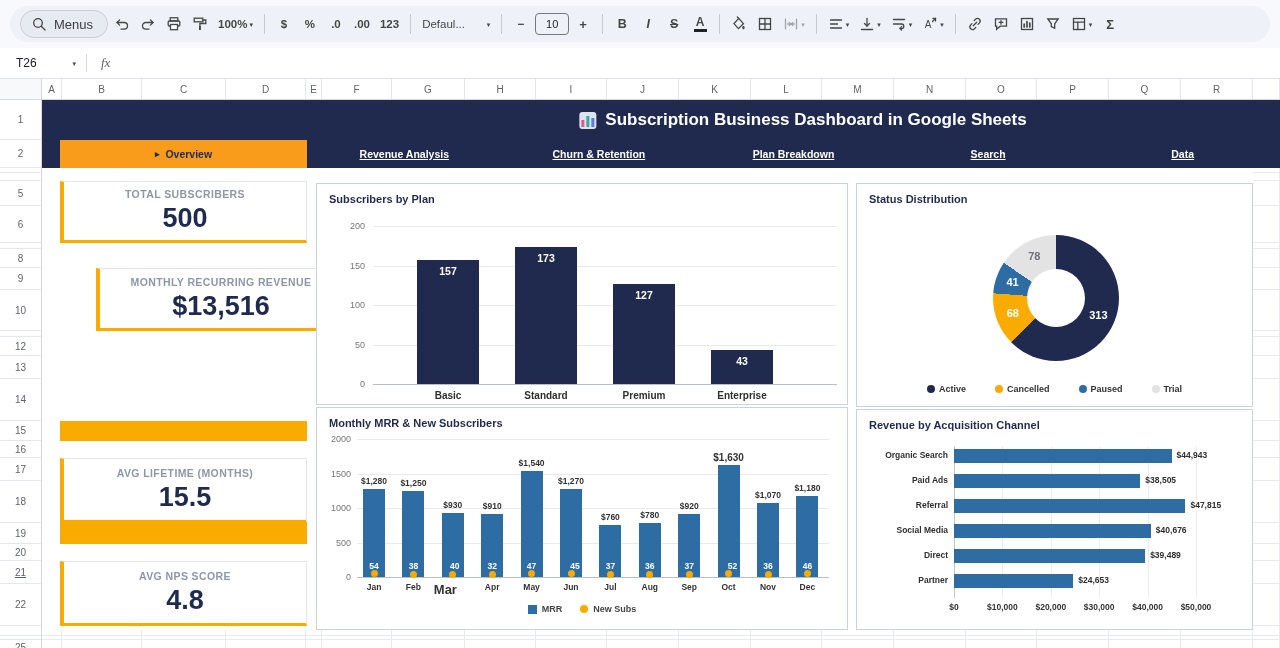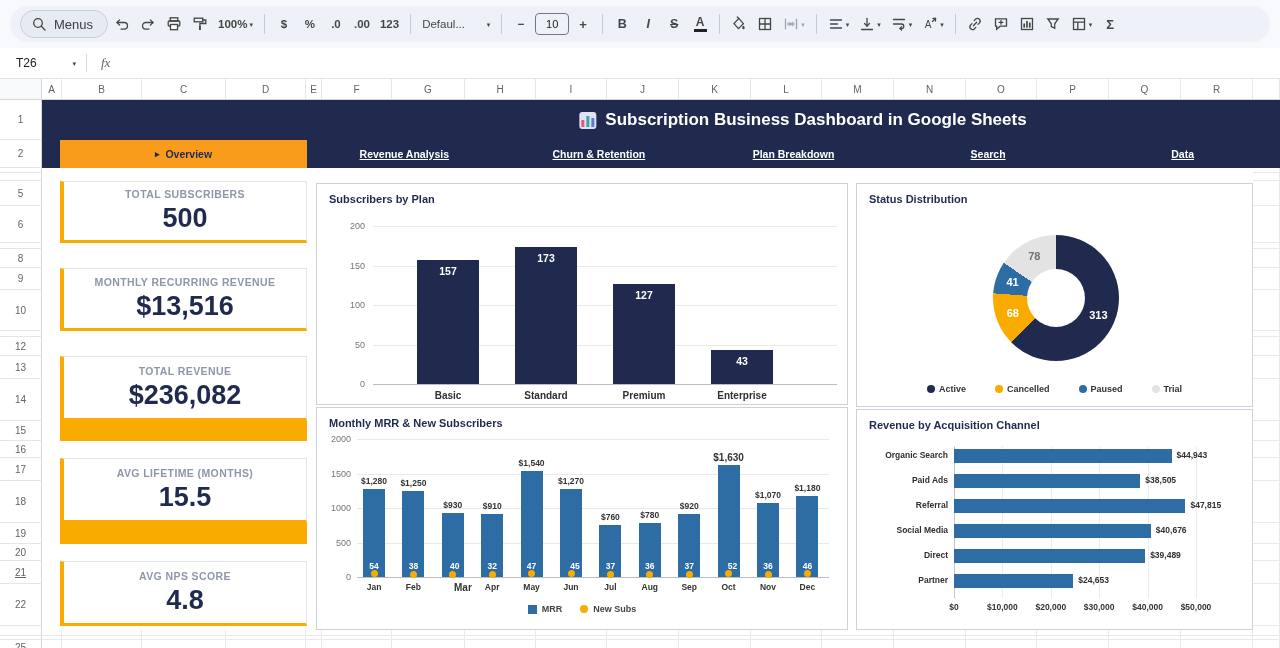--- a/index.html
+++ b/index.html
@@ -373,27 +373,23 @@
         <div style="flex: 1 1 0%; text-align: center; color: rgb(255, 255, 255); font-size: 10.5px; font-weight: bold; text-decoration: underline; cursor: pointer;">Revenue Analysis</div>
         <div style="flex: 1 1 0%; text-align: center; color: rgb(255, 255, 255); font-size: 10.5px; font-weight: bold; text-decoration: underline; cursor: pointer;">Churn &amp; Retention</div>
         <div style="flex: 1 1 0%; text-align: center; color: rgb(255, 255, 255); font-size: 10.5px; font-weight: bold; text-decoration: underline; cursor: pointer;">Plan Breakdown</div>
         <div style="flex: 1 1 0%; text-align: center; color: rgb(255, 255, 255); font-size: 10.5px; font-weight: bold; text-decoration: underline; cursor: pointer;">Search</div>
         <div style="flex: 1 1 0%; text-align: center; color: rgb(255, 255, 255); font-size: 10.5px; font-weight: bold; text-decoration: underline; cursor: pointer;">Data</div>
       </div>
       <div class="kpi-card" style="top: 81px; height: 62px; border-width: 1px 1px 3px 4px; border-style: solid; border-color: rgb(226, 229, 234) rgb(226, 229, 234) rgb(249, 171, 0) rgb(249, 171, 0); border-image: initial;">
         <div class="kpi-label">TOTAL SUBSCRIBERS</div>
         <div class="kpi-value" style="color: rgb(31, 42, 78);">500</div>
       </div>
-      <div class="kpi-card" style="top: 168px; height: 63px; border-width: 1px 1px 3px 4px; border-style: solid; border-color: rgb(226, 229, 234) rgb(226, 229, 234) rgb(249, 171, 0) rgb(249, 171, 0); border-image: initial;">
+      <div class="kpi-card" style="top: 168px; height: 63px; border-width: 1px 1px 3px 4px; border-style: solid; border-color: rgb(226, 229, 234) rgb(226, 229, 234) rgb(249, 171, 0) rgb(249, 171, 0); border-image: initial; margin-left: 36px;">
         <div class="kpi-label">MONTHLY RECURRING REVENUE</div>
         <div class="kpi-value" style="color: rgb(31, 42, 78);">$13,516</div>
-      </div>
-      <div class="kpi-card" style="top: 256px; height: 65px; border-width: 1px 1px 3px 4px; border-style: solid; border-color: rgb(226, 229, 234) rgb(226, 229, 234) rgb(249, 171, 0) rgb(249, 171, 0); border-image: initial;">
-        <div class="kpi-label">TOTAL REVENUE</div>
-        <div class="kpi-value" style="color: rgb(31, 42, 78);">$236,082</div>
       </div>
       <div class="kpi-card" style="top: 358px; height: 65px; border-width: 1px 1px 3px 4px; border-style: solid; border-color: rgb(226, 229, 234) rgb(226, 229, 234) rgb(249, 171, 0) rgb(249, 171, 0); border-image: initial;">
         <div class="kpi-label">AVG LIFETIME (MONTHS)</div>
         <div class="kpi-value" style="color: rgb(31, 42, 78);">15.5</div>
       </div>
       <div class="kpi-card" style="top: 461px; height: 65px; border-width: 1px 1px 3px 4px; border-style: solid; border-color: rgb(226, 229, 234) rgb(226, 229, 234) rgb(249, 171, 0) rgb(249, 171, 0); border-image: initial;">
         <div class="kpi-label">AVG NPS SCORE</div>
         <div class="kpi-value" style="color: rgb(31, 42, 78);">4.8</div>
       </div>
       <div style="position: absolute; left: 18px; width: 247px; top: 321px; height: 20px; background: rgb(249, 171, 0);"></div>
@@ -442,21 +438,21 @@
         <div style="position: absolute; left: 38px; width: 38px; top: 174px; text-align: center; font-size: 8.5px; font-weight: bold; color: rgb(51, 51, 51);">Jan</div>
         <div style="position: absolute; left: 85.4px; width: 22px; top: 82.75px; height: 86.25px; background: rgb(46, 109, 164);"></div>
         <div style="position: absolute; left: 74.4px; width: 44px; top: 69.75px; text-align: center; font-size: 8.5px; font-weight: bold; color: rgb(51, 51, 51);">$1,250</div>
         <div style="position: absolute; left: 85.4px; width: 22px; top: 153px; text-align: center; font-size: 8.5px; font-weight: bold; color: rgb(255, 255, 255);">38</div>
         <div style="position: absolute; left: 92.9px; top: 162.878px; width: 7px; height: 7px; border-radius: 50%; background: rgb(249, 171, 0);"></div>
         <div style="position: absolute; left: 77.4px; width: 38px; top: 174px; text-align: center; font-size: 8.5px; font-weight: bold; color: rgb(51, 51, 51);">Feb</div>
         <div style="position: absolute; left: 124.8px; width: 22px; top: 104.83px; height: 64.17px; background: rgb(46, 109, 164);"></div>
         <div style="position: absolute; left: 113.8px; width: 44px; top: 91.83px; text-align: center; font-size: 8.5px; font-weight: bold; color: rgb(51, 51, 51);">$930</div>
         <div style="position: absolute; left: 124.8px; width: 26px; top: 153px; text-align: center; font-size: 8.5px; font-weight: bold; color: rgb(255, 255, 255);">40</div>
         <div style="position: absolute; left: 132.3px; top: 162.74px; width: 7px; height: 7px; border-radius: 50%; background: rgb(249, 171, 0);"></div>
-        <div style="position: absolute; left: 116.8px; width: 38px; top: 174px; text-align: right; font-size: 10px; font-weight: bold; color: rgb(51, 51, 51);">Mar</div>
+        <div style="position: absolute; left: 116.8px; width: 38px; top: 174px; text-align: left; font-size: 13px; font-weight: bold; color: rgb(51, 51, 51);">Mar</div>
         <div style="position: absolute; left: 164.2px; width: 22px; top: 106.21px; height: 62.79px; background: rgb(46, 109, 164);"></div>
         <div style="position: absolute; left: 153.2px; width: 44px; top: 93.21px; text-align: center; font-size: 8.5px; font-weight: bold; color: rgb(51, 51, 51);">$910</div>
         <div style="position: absolute; left: 164.2px; width: 22px; top: 153px; text-align: center; font-size: 8.5px; font-weight: bold; color: rgb(255, 255, 255);">32</div>
         <div style="position: absolute; left: 171.7px; top: 163.292px; width: 7px; height: 7px; border-radius: 50%; background: rgb(249, 171, 0);"></div>
         <div style="position: absolute; left: 156.2px; width: 38px; top: 174px; text-align: center; font-size: 8.5px; font-weight: bold; color: rgb(51, 51, 51);">Apr</div>
         <div style="position: absolute; left: 203.6px; width: 22px; top: 62.74px; height: 106.26px; background: rgb(46, 109, 164);"></div>
         <div style="position: absolute; left: 192.6px; width: 44px; top: 49.74px; text-align: center; font-size: 8.5px; font-weight: bold; color: rgb(51, 51, 51);">$1,540</div>
         <div style="position: absolute; left: 203.6px; width: 22px; top: 153px; text-align: center; font-size: 8.5px; font-weight: bold; color: rgb(255, 255, 255);">47</div>
         <div style="position: absolute; left: 211.1px; top: 162.257px; width: 7px; height: 7px; border-radius: 50%; background: rgb(249, 171, 0);"></div>
         <div style="position: absolute; left: 195.6px; width: 38px; top: 174px; text-align: center; font-size: 8.5px; font-weight: bold; color: rgb(51, 51, 51);">May</div>

